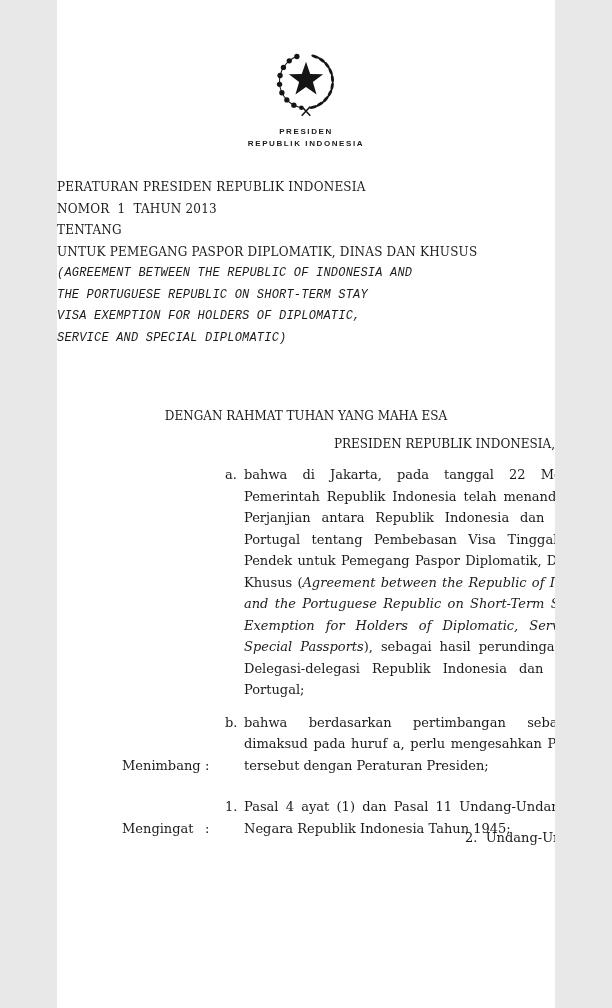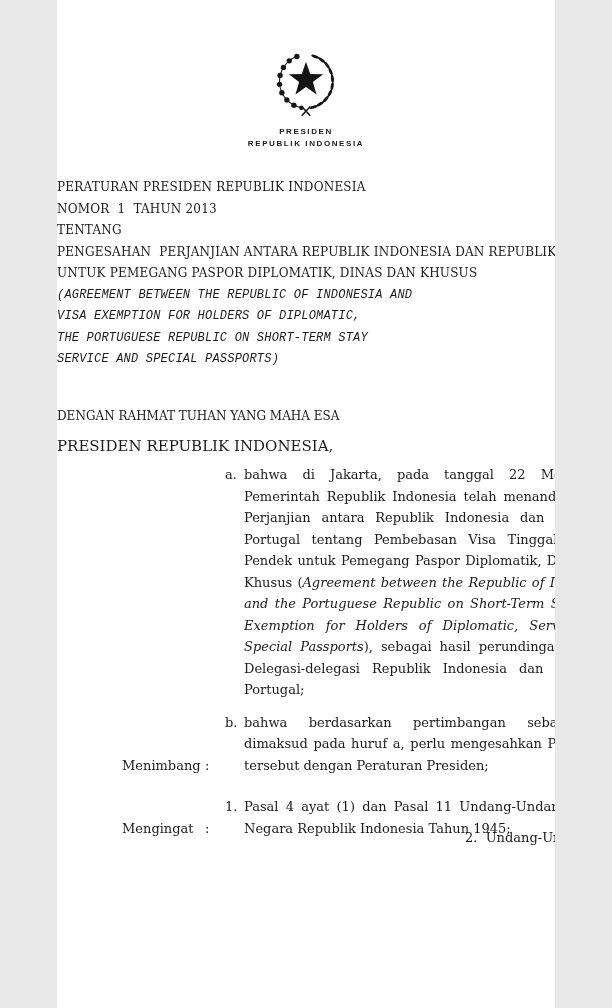--- a/index.html
+++ b/index.html
@@ -40,26 +40,26 @@
     width: 100%;
     font-size: 12px;
     line-height: 21.5px;
     letter-spacing: 0.2px;
   }
   .pre { white-space: pre; }
   .en { font-style: italic; font-family: Liberation Mono, monospace; }
   .motto {
     position: absolute;
     top: 409px; left: 0; width: 100%;
-    text-align: left; font-size: 12px;
+    text-align: center; font-size: 12px;
   }
   .issuer {
     position: absolute;
     top: 437px; left: 0; width: 100%;
-    text-align: left; font-size: 15px;
+    text-align: right; font-size: 12px;
   }
   
   .body-block {
     position: absolute;
     top: 464px;
     left: 65px;
     width: 492px;
     font-size: 13px;
     line-height: 21.5px;
   }
@@ -123,26 +123,25 @@
       <path d="M50,23 L54.9,37.2 L70,37.5 L58,46.6 L62.3,61 L50,52.4 L37.7,61 L42,46.6 L30,37.5 L45.1,37.2 Z" fill="#151515"></path>
     </svg>
     <div class="seal-text">PRESIDEN</div>
     <div class="seal-text">REPUBLIK  INDONESIA</div>
   </div>
 
   <div class="title-block">
     <div>PERATURAN PRESIDEN REPUBLIK INDONESIA</div>
     <div class="pre">NOMOR  1  TAHUN 2013</div>
     <div>TENTANG</div>
-    <div class="pre">PENGESAHAN  PERJANJIAN ANTARA REPUBLIK INDONESIA DAN REPUBLIK</div>
     <div>UNTUK PEMEGANG PASPOR DIPLOMATIK, DINAS DAN KHUSUS</div>
     <div class="en">(AGREEMENT BETWEEN THE REPUBLIC OF INDONESIA AND</div>
+    <div class="en">THE PORTUGUESE REPUBLIC ON SHORT-TERM STAY</div>
     <div class="en">VISA EXEMPTION FOR HOLDERS OF DIPLOMATIC,</div>
-    <div class="en">THE PORTUGUESE REPUBLIC ON SHORT-TERM STAY</div>
-    <div class="en">SERVICE AND SPECIAL PASSPORTS)</div>
+    <div class="en">SERVICE AND SPECIAL DIPLOMATIC)</div>
   </div>
 
   <div class="motto">DENGAN RAHMAT TUHAN YANG MAHA ESA</div>
   <div class="issuer">PRESIDEN REPUBLIK INDONESIA,</div>
 
   <div class="body-block">
 
     <div class="section">
       <div class="sec-label">Menimbang</div>
       <div class="sec-colon">:</div>

